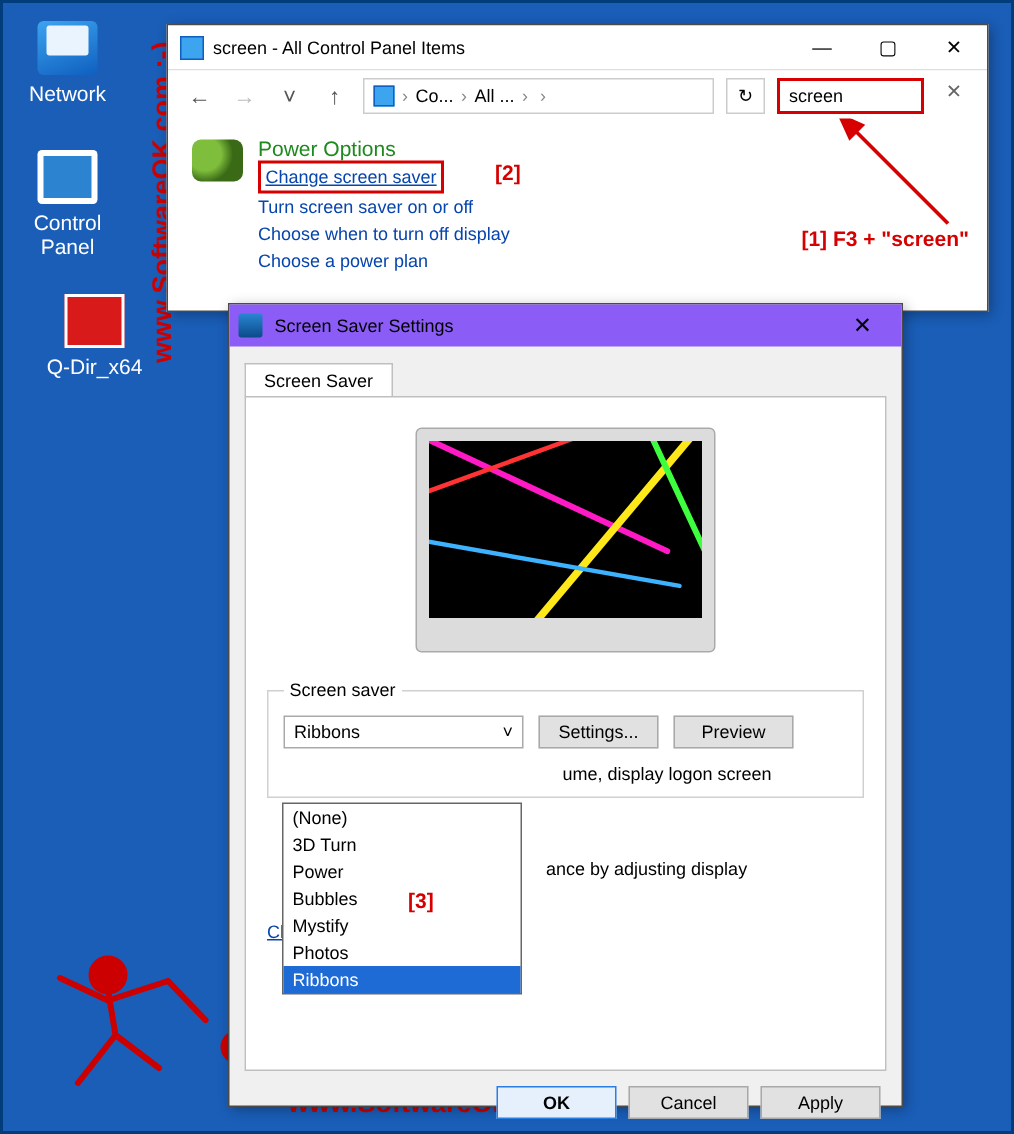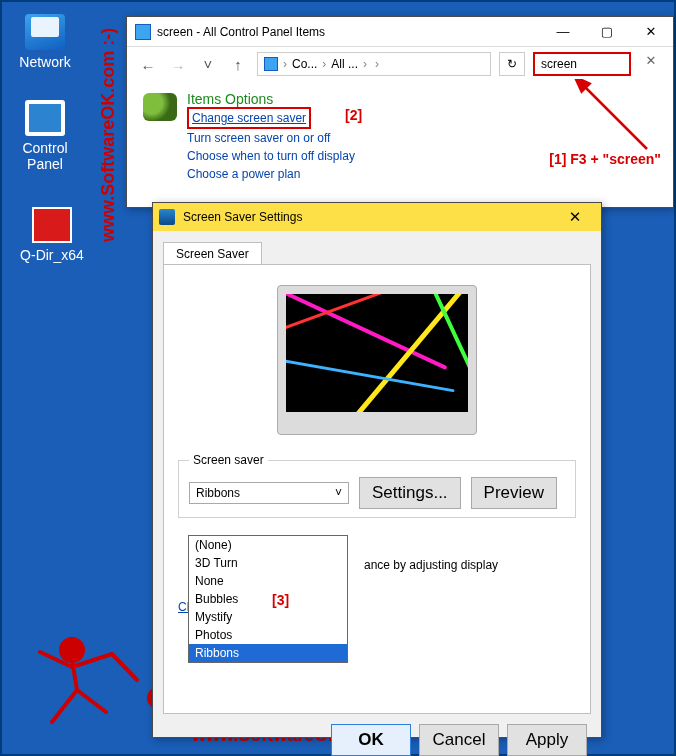--- a/index.html
+++ b/index.html
@@ -19,21 +19,21 @@
   
   .wm-left { position:absolute; left: 96px; top: 240px; transform: rotate(-90deg); transform-origin:left top; color:#c00; font-size:18px; font-weight:bold; white-space:nowrap; }
   .wm-bottom { position:absolute; left: 190px; bottom: 8px; color:#c00; font-size:18px; font-weight:bold; }
 
   
   .stick { position:absolute; font-size:30px; color:#c00; font-weight:bold;}
   .ball { width:22px;height:22px;background:#c00;border-radius:50%;}
 
   
   .win { position:absolute; background:#fff; border:1px solid #4a4a4a; box-shadow: 2px 2px 8px rgba(0,0,0,.3); }
-  .win-explorer { left:124px; top:14px; width:548px; height:192px; }
+  .win-explorer { left:109px; top:14px; width:548px; height:192px; }
   .titlebar { display:flex; align-items:center; height:30px; padding:0 0 0 8px; background:#fff; border-bottom:1px solid #ddd;}
   .titlebar .ticon{ width:16px; height:16px; background:#3da4ef; border:1px solid #0f5fbf; margin-right:6px;}
   .titlebar .ttxt{ flex:1; font-size:12px;}
   .titlebar .wbtn{ width:44px; height:28px; display:flex; align-items:center; justify-content:center; font-size:13px; cursor:pointer;}
   .addrrow{ display:flex; align-items:center; height:34px; padding:0 10px; background:#fff; gap:8px;}
   .navbtn{ width:22px; text-align:center; color:#555; font-size:15px; cursor:pointer;}
   .breadcrumb{ flex:1; display:flex; align-items:center; border:1px solid #ccc; height:24px; padding:0 6px; gap:2px; font-size:12px;}
   .bc-sep{ color:#888; padding:0 3px;}
   .refresh{ border:1px solid #ccc; height:24px; width:26px; text-align:center; line-height:22px; cursor:pointer;}
   .searchbox{ border:2px solid #d60000; height:24px; width:98px; padding:0 6px; font-size:12px; display:flex; align-items:center; position:relative;}
@@ -44,35 +44,35 @@
   .result-icon{ width:34px; height:28px; background:radial-gradient(circle at 25% 35%,#7fbd3d 0 35%,#3a6a16 60%); border-radius:6px; position:relative; margin-top:2px;}
   .pt-title{ color:#1e8a1e; font-size:14px; }
   .pt-link{ color:#0645ad; font-size:12px; display:block; cursor:pointer; line-height:18px;}
   .pt-link.u{text-decoration:underline;}
   .boxred{ border:2px solid #d60000; padding:0 3px; display:inline-block;}
   .annot{ position:absolute; color:#d60000; font-weight:bold; font-size:14px;}
   .arrow{ position:absolute; }
 
   
   .win-dialog{ left:150px; top:200px; width:450px; height:536px; background:#f0f0f0;}
-  .dlg-title{ display:flex; align-items:center; height:28px; background:#fde047; padding:0 6px;}
+  .dlg-title{ display:flex; align-items:center; height:28px; background:#8b5cf6; padding:0 6px;}
   .dlg-title .dicon{ width:16px; height:16px; background:linear-gradient(#2a86d1,#0a4a8a); border-radius:2px; margin-right:8px;}
   .dlg-title .dtxt{ flex:1; font-size:12px;}
   .dlg-title .dclose{ width:40px; text-align:center; font-size:15px; cursor:pointer;}
   .tabs{ margin:10px 10px 0; }
   .tab{ display:inline-block; background:#fff; border:1px solid #bfbfbf; border-bottom:none; padding:4px 12px; font-size:12px; position:relative; top:1px;}
   .tabbody{ margin:0 10px; background:#fff; border:1px solid #bfbfbf; height:450px; padding:12px 14px; position:relative;}
   .monitor{ width:200px; height:150px; margin:8px auto 0; background:#dcdcdc; border:1px solid #aaa; border-radius:4px; position:relative; padding:8px;}
   .screen{ width:100%; height:118px; background:#000; overflow:hidden; position:relative;}
   .ribbon{ position:absolute; width:200px; height:4px; border-radius:3px;}
   .fieldset{ border:1px solid #d0d0d0; margin-top:18px; padding:10px 10px 8px; font-size:12px;}
   .fieldset legend{ padding:0 4px; font-size:12px;}
   .ddl-row{ display:flex; gap:10px; align-items:center;}
   .ddl{ width:160px; height:22px; border:1px solid #a9a9a9; background:#fff; padding:0 6px; font-size:12px; display:flex; align-items:center; justify-content:space-between; cursor:pointer;}
-  .winbtn{ height:32px; min-width:80px; border:1px solid #a9a9a9; background:#e1e1e1; font-size:17px; cursor:pointer; padding:0 12px;}
+  .winbtn{ height:22px; min-width:80px; border:1px solid #a9a9a9; background:#e1e1e1; font-size:12px; cursor:pointer; padding:0 12px;}
   .dropdown-list{ position:absolute; left:24px; top:270px; width:160px; background:#fff; border:1px solid #666; font-size:12px;}
   .dd-item{ padding:2px 6px; cursor:pointer;}
   .dd-item.sel{ background:#1e6bd6; color:#fff;}
   .partial{ font-size:12px; color:#000; margin-top:10px;}
   .linklike{ color:#0645ad; cursor:pointer; font-size:12px; text-decoration:underline;}
   .dlg-buttons{ display:flex; justify-content:flex-end; gap:8px; padding:10px 14px; }
   .dlg-buttons .winbtn.default{ border-color:#2a7de1; background:#e5f0fc;font-weight:bold; }
 
   .faded-wm{ position:absolute; color:rgba(0,0,0,.08); font-size:18px; font-style:italic; font-weight:bold; transform:rotate(-5deg);}
 </style>
@@ -82,21 +82,21 @@
 <div class="desktop">
 
   <div class="desktop-icon" style="left:8px; top:12px;">
     <span class="ico-shape ico-network"></span>
     <span>Network</span>
   </div>
   <div class="desktop-icon" style="left:8px; top:98px;">
     <span class="ico-shape ico-cp"></span>
     <span>Control Panel</span>
   </div>
-  <div class="desktop-icon" style="left:15px; top:194px;margin-top:11px;">
+  <div class="desktop-icon" style="left:26px; top:194px;">
     <span class="ico-shape ico-qdir">
         <i></i>
         <i></i>
         <i></i>
         <i></i>
         <i></i>
         <i></i>
         <i></i>
         <i></i>
         <i></i>
@@ -159,21 +159,21 @@
       <span class="refresh">↻</span>
       <div class="searchbox">
         <span>screen</span>
       </div>
       <span class="search-clear">✕</span>
     </div>
     <div class="results">
       <div class="result-head">
         <div class="result-icon"></div>
         <div>
-          <div class="pt-title">Items Options</div>
+          <div class="pt-title">Power Options</div>
           <span class="pt-link u boxred">Change screen saver</span>
           <span class="annot" style="left:218px; top:26px;">[2]</span>
           <span class="pt-link">Turn screen saver on or off</span>
           <span class="pt-link">Choose when to turn off display</span>
           <span class="pt-link">Choose a power plan</span>
         </div>
       </div>
       <svg class="arrow" style="right:16px; top:-2px;" width="110" height="80">
         <defs>
             <marker id="ah" markerWidth="10" markerHeight="10" refX="2" refY="3" orient="auto">
@@ -209,29 +209,30 @@
       <fieldset class="fieldset">
         <legend>Screen saver</legend>
         <div class="ddl-row">
           <div class="ddl">
             <span>Ribbons</span>
             <span>˅</span>
           </div>
           <button class="winbtn">Settings...</button>
           <button class="winbtn">Preview</button>
         </div>
+        <div class="partial" style="margin-left:186px;">ume, display logon screen</div>
       </fieldset>
 
       <div style="margin-top:40px; margin-left:186px;" class="partial">ance by adjusting display</div>
       <div style="margin-top:28px;" class="linklike">Change power settings</div>
 
       <div class="dropdown-list">
         <div class="dd-item">(None)</div>
         <div class="dd-item">3D Turn</div>
-        <div class="dd-item">None</div>
+        <div class="dd-item">Power</div>
         <div class="dd-item">Bubbles</div>
         <div class="dd-item">Mystify</div>
         <div class="dd-item">Photos</div>
         <div class="dd-item sel">Ribbons</div>
       </div>
       <div class="annot" style="left:108px; top:327px;">[3]</div>
     </div>
     <div class="dlg-buttons">
       <button class="winbtn default">OK</button>
       <button class="winbtn">Cancel</button>

